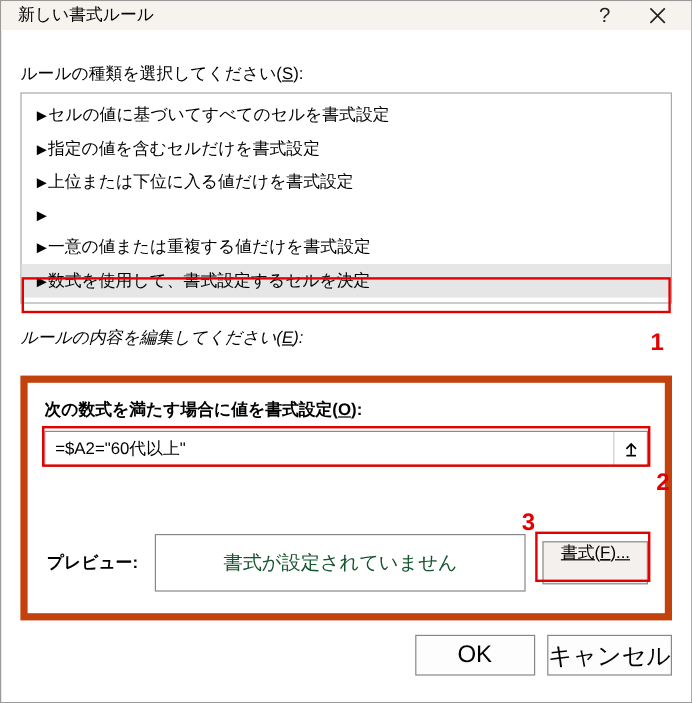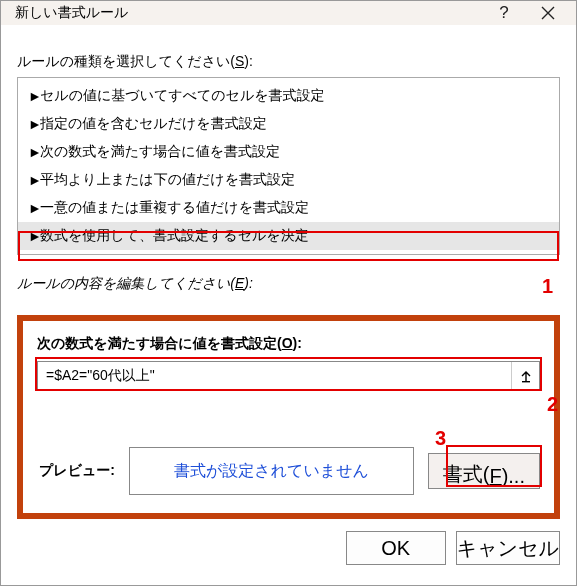--- a/index.html
+++ b/index.html
@@ -119,31 +119,32 @@
     padding-left: 2px;
   }
   .preview-box {
     flex: 1;
     border: 1px solid #888;
     height: 48px;
     display: flex;
     align-items: center;
     justify-content: center;
     font-size: 16px;
-    color: #1d4ed8;
+    color: #14532d;
   }
   .format-btn {
     border: 1px solid #888;
     height: 36px;
     padding: 0 14px;
     display: flex;
-    align-items: flex-end;
-    font-size: 20px;
+    align-items: flex-start;
+    font-size: 14px;
     background: #f4f0ee;
     cursor: default;
+    text-decoration: underline;
   }
   .dialog-buttons {
     display: flex;
     justify-content: flex-end;
     gap: 10px;
     margin-top: 12px;
   }
   .dlg-btn {
     min-width: 100px;
     height: 34px;
@@ -181,25 +182,24 @@
     <div class="ruleitem">
         <span class="arrow">►</span>
         <span>セルの値に基づいてすべてのセルを書式設定</span>
       </div>
     <div class="ruleitem">
         <span class="arrow">►</span>
         <span>指定の値を含むセルだけを書式設定</span>
       </div>
     <div class="ruleitem">
         <span class="arrow">►</span>
-        <span>次の数式を満たす場合に値を書式設定</span>
-      </div>
-    <div class="ruleitem">
-        <span class="arrow">►</span>
-        <span>平均より上または下の値だけを書式設定</span>
+        <span>上位または下位に入る値だけを書式設定</span>
+      </div>
+    <div class="ruleitem">
+        <span class="arrow">►</span>
       </div>
     <div class="ruleitem">
         <span class="arrow">►</span>
         <span>一意の値または重複する値だけを書式設定</span>
       </div>
     <div class="ruleitem selected">
         <span class="arrow">►</span>
         <span>数式を使用して、書式設定するセルを決定</span>
       </div>
     <div class="red-highlight" style="left:0px; right:0px; top:153px; height:30px;"></div>

